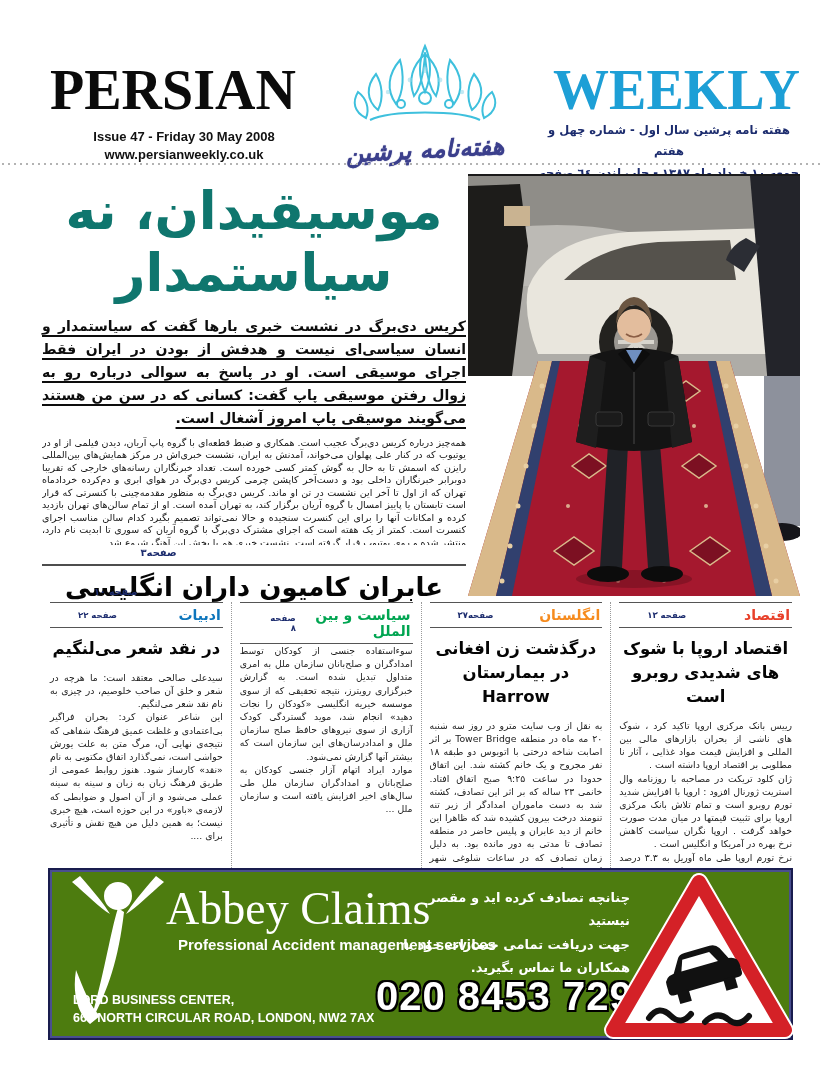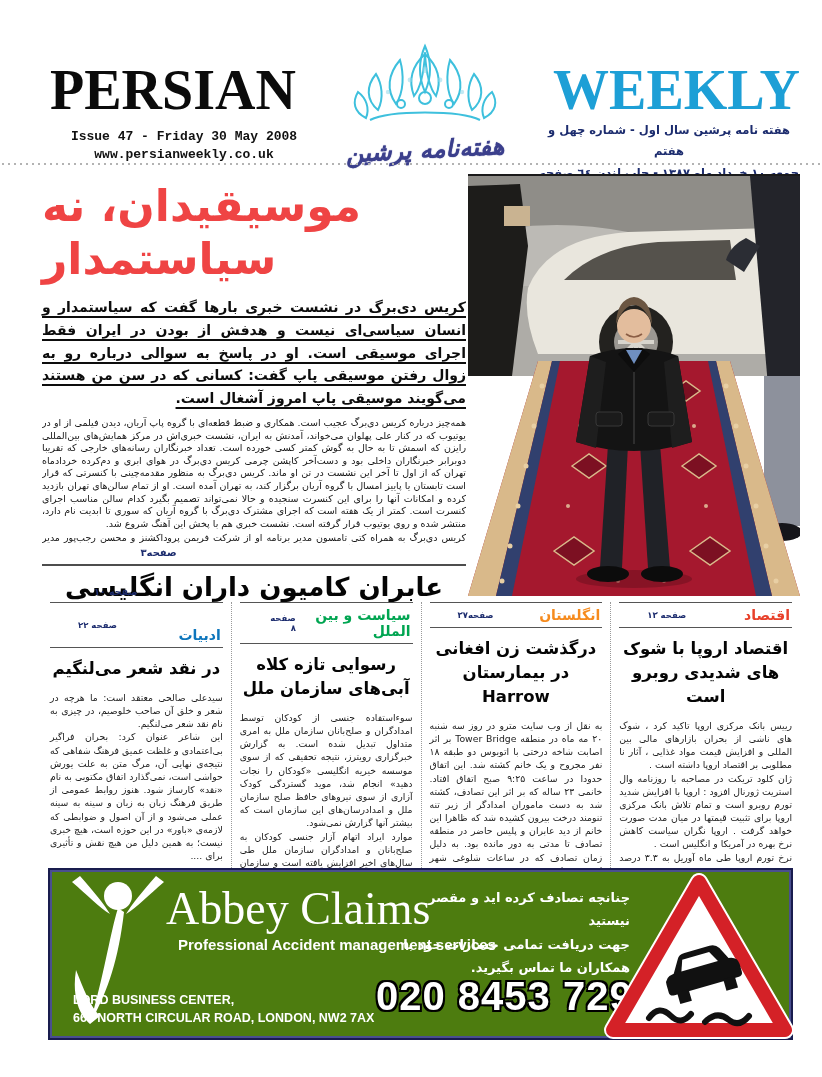--- a/index.html
+++ b/index.html
@@ -6,33 +6,33 @@
   body { background:#e9e9e9; font-family:"DejaVu Sans",sans-serif; }
   .page { position:relative; width:822px; height:1077px; margin:0 auto; background:#ffffff; overflow:hidden; }
 
   
   .masthead { position:absolute; top:56px; left:42px; width:758px; height:104px; }
   .brand-left { position:absolute; left:8px; top:6px; font-family:"Liberation Serif","DejaVu Serif",serif;
                 font-weight:bold; font-size:56px; letter-spacing:0px; color:#0b0b0b; line-height:1; }
   .brand-right { position:absolute; right:0px; top:6px; font-family:"Liberation Serif","DejaVu Serif",serif;
                 font-weight:bold; font-size:56px; color:#1d9fd6; line-height:1; }
   .issue-block { position:absolute; left:22px; top:72px; width:240px; text-align:center;
-                font-family:Liberation Mono, monospace; font-weight:bold; font-size:13px; line-height:1.4; color:#111; }
+                font-family:Liberation Sans, sans-serif; font-weight:bold; font-size:13px; line-height:1.4; color:#111; }
   .persian-block { position:absolute; right:0px; top:64px; width:262px; text-align:center; direction:rtl;
                 font-size:11.5px; font-weight:bold; color:#1c2c6e; line-height:1.85; }
   .ornament { position:absolute; left:268px; top:-16px; width:230px; height:122px; text-align:center; }
   .ornament svg { display:block; margin:0 auto; }
   .calligraphy { position:absolute; left:0; right:0; bottom:-2px; direction:rtl; font-weight:bold; font-style:italic;
                  font-size:24px; color:#3b3f8c; transform:rotate(-3deg); text-shadow:0 0 1px #3b3f8c; }
   .dotrule { position:absolute; top:161px; left:0; width:822px; height:6px;
              background-image:radial-gradient(circle,#b3b3b3 1.3px,transparent 1.5px); background-size:6px 6px; background-position:center; }
 
   
   .left-col { position:absolute; top:180px; left:42px; width:424px; height:422px; display:flex; flex-direction:column; }
-  .main-headline { direction:rtl; text-align:left; font-size:44px; font-weight:bold; color:#ef4444;
+  .main-headline { direction:rtl; text-align:center; font-size:52px; font-weight:bold; color:#0f766e;
                    line-height:1.2; margin-bottom:10px; }
   .standfirst { direction:rtl; text-align:justify; font-size:14px; font-weight:bold; color:#0d0d0d;
                 line-height:1.64; text-decoration:underline; text-decoration-thickness:1.5px; text-underline-offset:4px;
                 margin-bottom:7px; }
   .body-wrap { flex:1; overflow:hidden; }
   .body-text { direction:rtl; text-align:justify; font-size:9.5px; line-height:1.32; color:#141414; white-space:pre-line; }
   .body-text + .body-text { margin-top:2px; }
   .page-ref { direction:rtl; text-align:center; width:55%; font-size:10px; font-weight:bold; color:#1c2c6e; padding:2px 0; }
   .divider { border-top:2px solid #4d4d4d; margin:4px 0 6px; }
   .second-row { position:relative; direction:rtl; text-align:center; }
@@ -235,28 +235,27 @@
       </div>
       <h3 class="col-headline">درگذشت زن افغانی در بیمارستان Harrow</h3>
       <p class="col-body">به نقل از وب سایت مترو در روز سه شنبه ۲۰ مه ماه در منطقه Tower Bridge بر اثر اصابت شاخه درختی با اتوبوس دو طبقه ۱۸ نفر مجروح و یک خانم کشته شد. این اتفاق حدودا در ساعت ۹:۲۵ صبح اتفاق افتاد. خانمی ۲۳ ساله که بر اثر این تصادف، کشته شد به دست ماموران امدادگر از زیر تنه تنومند درخت بیرون کشیده شد که ظاهرا این خانم از دید عابران و پلیس حاضر در منطقه تصادف تا مدتی به دور مانده بود. به دلیل زمان تصادف که در ساعات شلوغی شهر لندن می باشد.</p>
     </div>
 
     <div class="section">
       <div class="kicker">
         <span class="kicker-label" style="color: rgb(0, 165, 81);">سیاست و بین الملل</span>
         <span class="kicker-ref">صفحه ۸</span>
       </div>
-      <h3 class="col-headline">رسوایی تازه کلاه آبی‌های سازمان ملل</h3>
       <p class="col-body">سوءاستفاده جنسی از کودکان توسط امدادگران و صلح‌بانان سازمان ملل به امری متداول تبدیل شده است. به گزارش خبرگزاری رویترز، نتیجه تحقیقی که از سوی موسسه خیریه انگلیسی «کودکان را نجات دهید» انجام شد، موید گستردگی کودک آزاری از سوی نیروهای حافظ صلح سازمان ملل و امدادرسان‌های این سازمان است که بیشتر آنها گزارش نمی‌شود.
 موارد ایراد اتهام آزار جنسی کودکان به صلح‌بانان و امدادگران سازمان ملل طی سال‌های اخیر افزایش یافته است و سازمان ملل ...</p>
     </div>
 
     <div class="section">
       <div class="kicker">
-        <span class="kicker-label" style="color: rgb(14, 118, 188); margin-top: 20px;">ادبیات</span>
+        <span class="kicker-label" style="color: rgb(14, 118, 188);">ادبیات</span>
         <span class="kicker-ref">صفحه ۲۲</span>
       </div>
       <h3 class="col-headline">در نقد شعر می‌لنگیم</h3>
       <p class="col-body">سیدعلی صالحی معتقد است: ما هرچه در شعر و خلق آن صاحب خلوصیم، در چیزی به نام نقد شعر می‌لنگیم.
 این شاعر عنوان کرد: بحران فراگیر بی‌اعتمادی و غلظت عمیق فرهنگ شفاهی که نتیجه‌ی نهایی آن، مرگ متن به علت یورش حواشی است، نمی‌گذارد اتفاق مکتوبی به نام «نقد» کارساز شود. هنوز روابط عمومی از طریق فرهنگ زبان به زبان و سینه به سینه عملی می‌شود و از آن اصول و ضوابطی که لازمه‌ی «باور» در این حوزه است، هیچ خبری نیست؛ به همین دلیل من هیچ نقش و تأثیری برای ....</p>
     </div>
 
   </div>
 
   <div class="ad">

